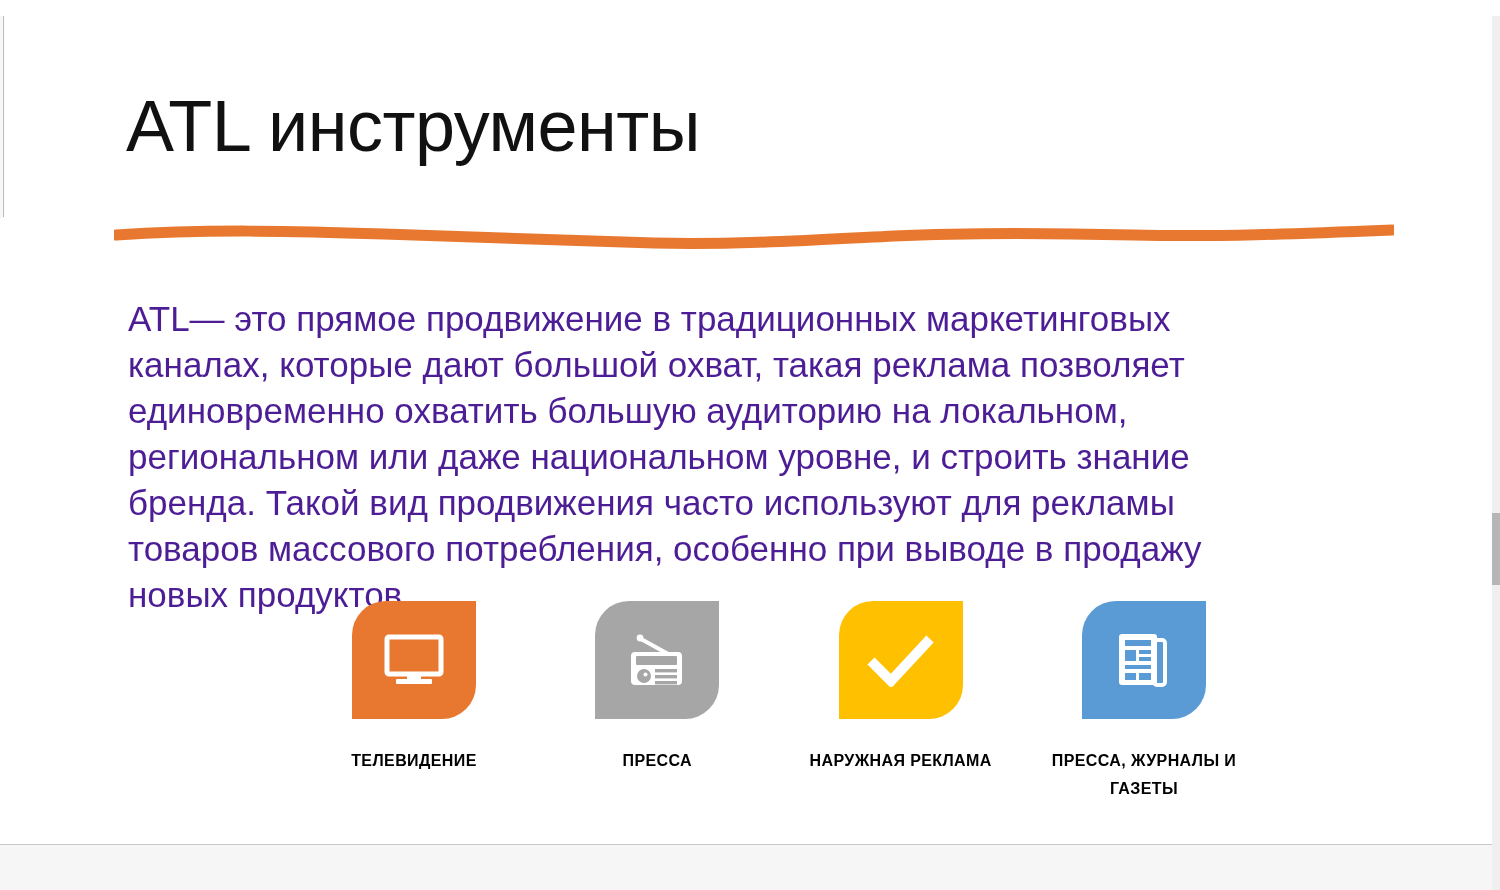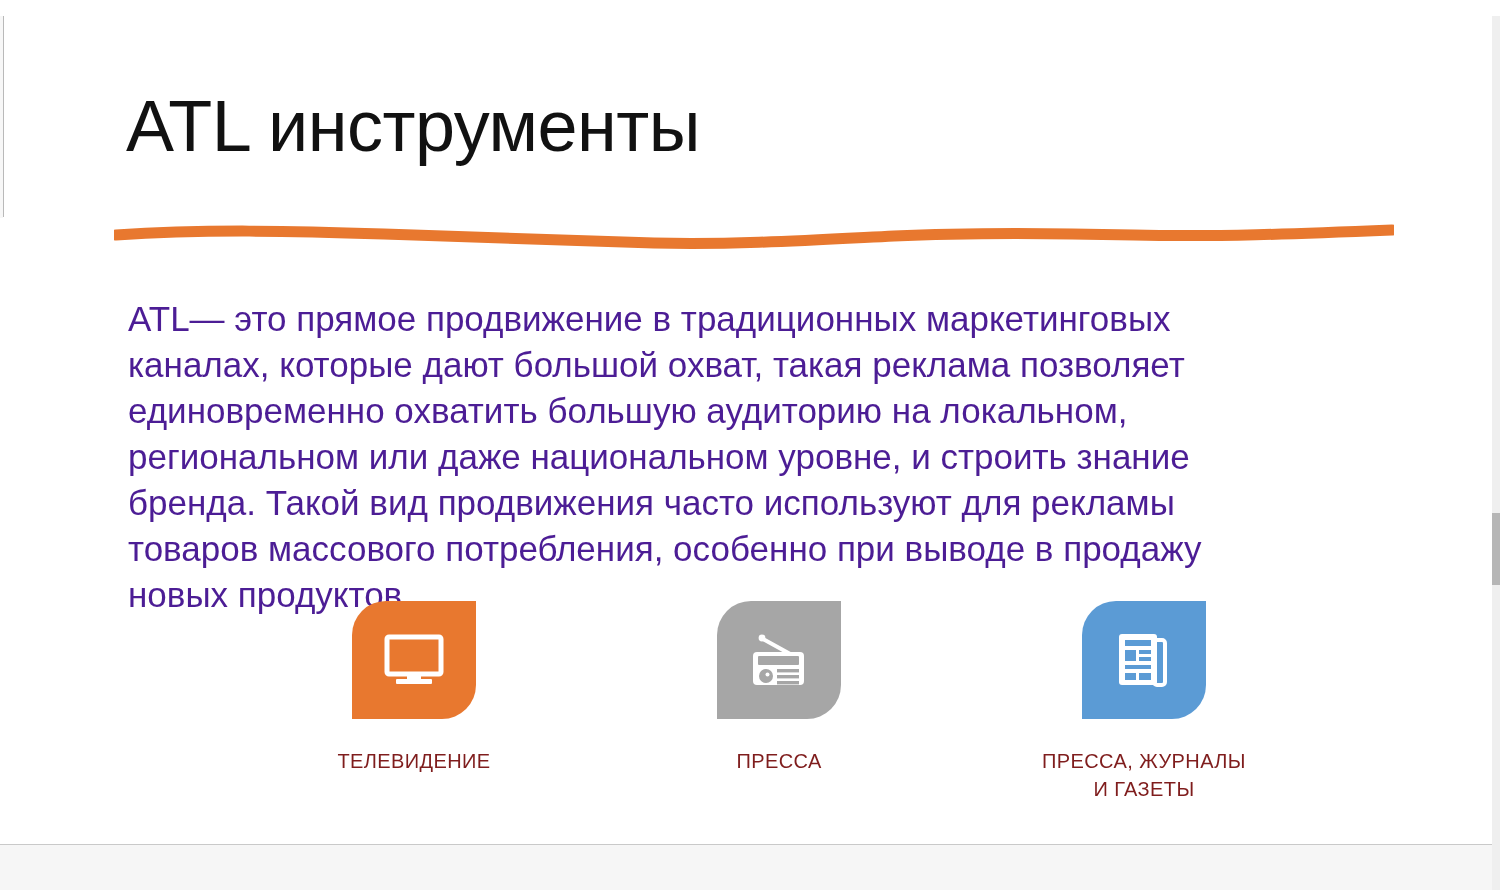--- a/index.html
+++ b/index.html
@@ -162,26 +162,26 @@
     width: 124px;
     height: 118px;
     border-radius: 34px 0 34px 0;
     display: flex;
     align-items: center;
     justify-content: center;
   }
   .icon-tile svg { display: block; }
   .icon-label {
     margin-top: 28px;
-    font-size: 20px;
+    font-size: 16px;
     line-height: 28px;
-    color: #7f1d1d;
+    color: #000000;
     text-align: center;
     letter-spacing: 0.4px;
-    font-weight: 400;
+    font-weight: 700;
   }
 </style>
 </head>
 <body>
 
 <div id="viewport">
 
   <div id="left-gutter"></div>
   <div id="left-edge-rule"></div>
 
@@ -224,20 +224,30 @@
               <circle cx="19.5" cy="43.5" r="2" fill="#ffffff"></circle>
               <rect x="29" y="38" width="22" height="3.4" fill="#A6A6A6"></rect>
               <rect x="29" y="44" width="22" height="3.4" fill="#A6A6A6"></rect>
               <rect x="29" y="50" width="22" height="3.4" fill="#A6A6A6"></rect>
             </svg>
           </span>
         </div>
         <div class="icon-label">ПРЕССА</div>
       </div>
 
+      <div class="icon-item">
+        <div class="icon-tile" style="background:#FFC000;">
+          <span>
+            <svg width="70" height="54" viewBox="0 0 70 54" aria-hidden="true">
+              <path d="M5,28 L25,48 L64,6" fill="none" stroke="#ffffff" stroke-width="10" stroke-linecap="butt" stroke-linejoin="miter"></path>
+            </svg>
+          </span>
+        </div>
+        <div class="icon-label">НАРУЖНАЯ РЕКЛАМА</div>
+      </div>
 
       <div class="icon-item">
         <div class="icon-tile" style="background:#5B9BD5;">
           <span>
             <svg width="60" height="58" viewBox="0 0 60 58" aria-hidden="true">
               <rect x="40" y="9" width="11" height="45" rx="3" ry="3" fill="none" stroke="#ffffff" stroke-width="4"></rect>
               <rect x="5" y="3" width="38" height="51" rx="3" ry="3" fill="#ffffff"></rect>
               <rect x="11" y="9" width="26" height="6" fill="#5B9BD5"></rect>
               <rect x="11" y="19" width="11" height="11" fill="#5B9BD5"></rect>
               <rect x="25" y="19" width="12" height="4" fill="#5B9BD5"></rect>

